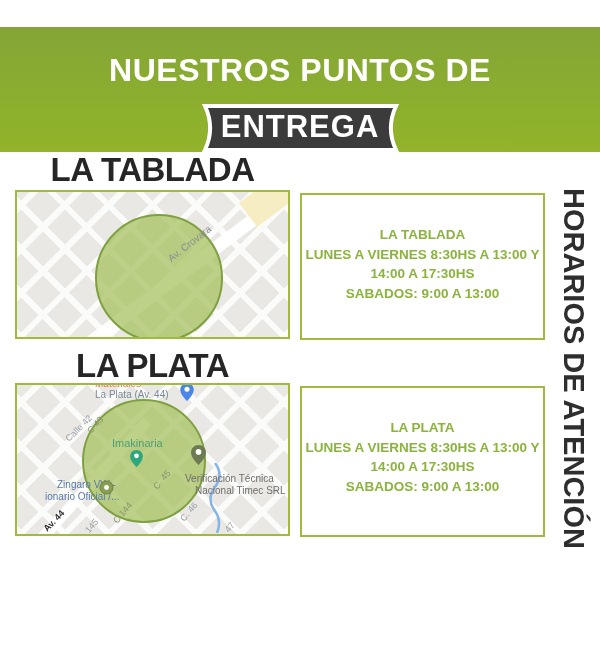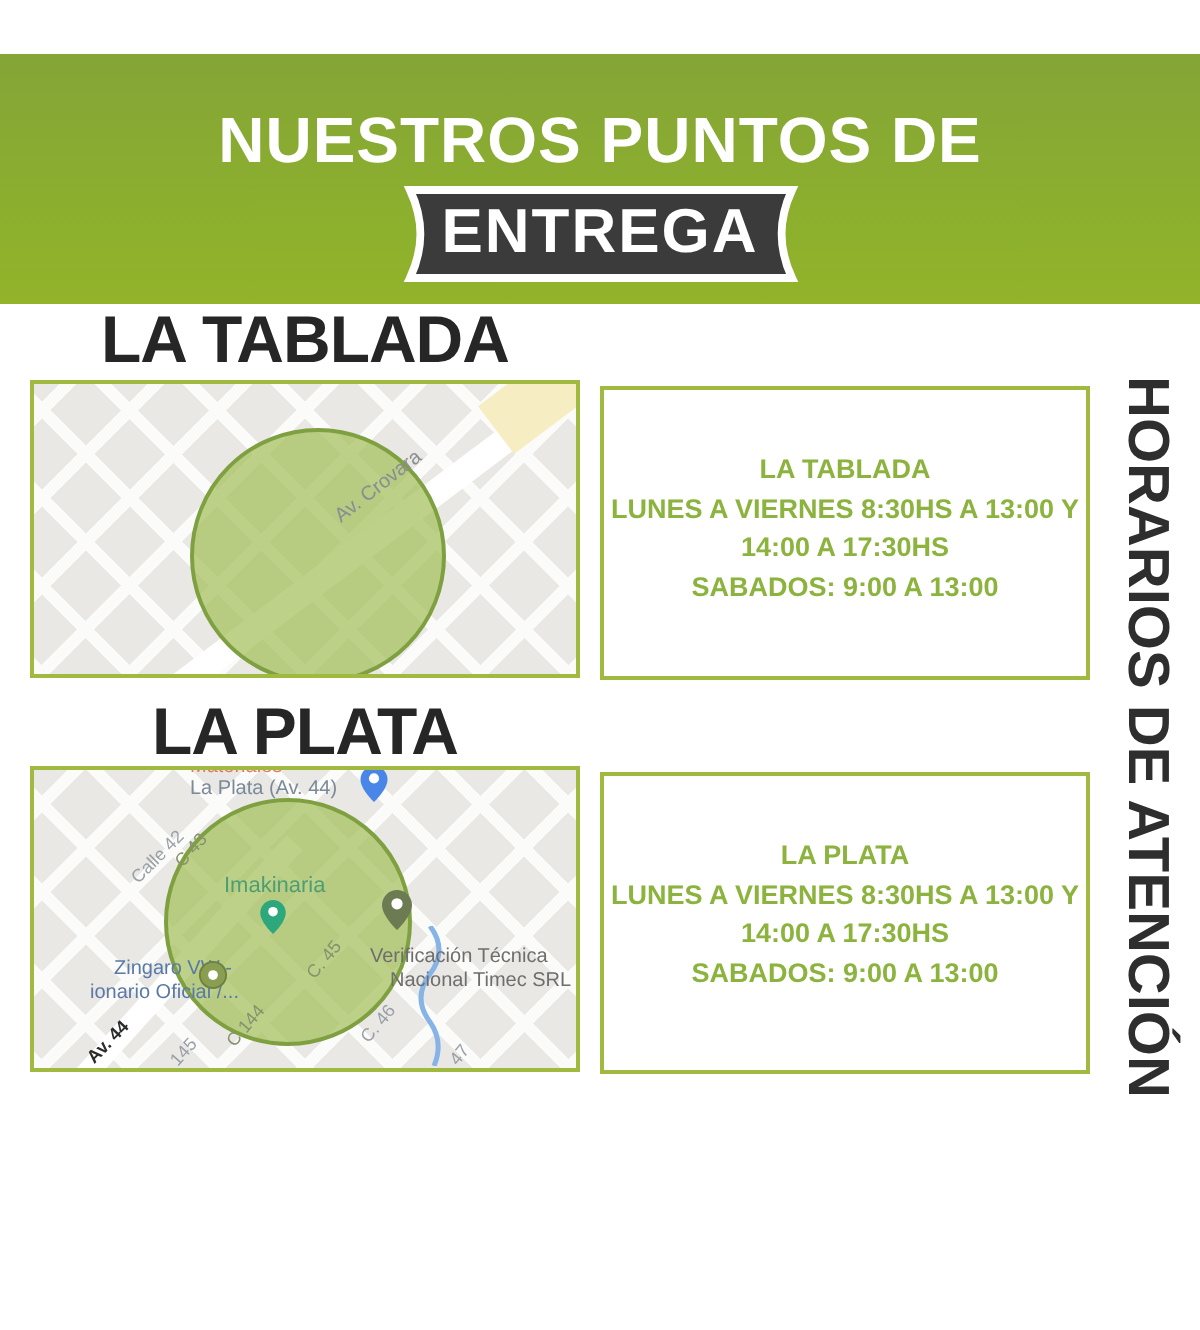--- a/index.html
+++ b/index.html
@@ -5,21 +5,21 @@
   html,body{margin:0;padding:0;background:#fff;}
   .page{position:relative;width:600px;height:665px;background:#ffffff;overflow:hidden;
         font-family:"Liberation Sans",sans-serif;}
 
   
   .banner{position:absolute;left:0;top:27px;width:600px;height:125px;
           background:linear-gradient(180deg,#84a537 0%,#8db02d 70%,#92b32a 100%);
           display:flex;flex-direction:column;align-items:center;}
   .banner-title{margin-top:26px;font-size:32px;font-weight:700;color:#ffffff;
                 letter-spacing:.5px;line-height:34px;}
-  .badge{position:relative;width:215px;height:50px;margin-top:5px;}
+  .badge{position:relative;width:215px;height:50px;margin-top:16px;}
   .badge svg{position:absolute;left:0;top:0;}
   .badge-label{position:absolute;left:0;top:0;width:215px;height:48px;display:flex;
                align-items:center;justify-content:center;color:#ffffff;font-size:31px;
                font-weight:700;letter-spacing:1px;}
 
   
   .sec-title{position:absolute;left:15px;width:275px;text-align:center;
              font-size:33px;font-weight:700;color:#262626;letter-spacing:-.5px;}
   .sec-title.t1{top:151px;}
   .sec-title.t2{top:347px;}

